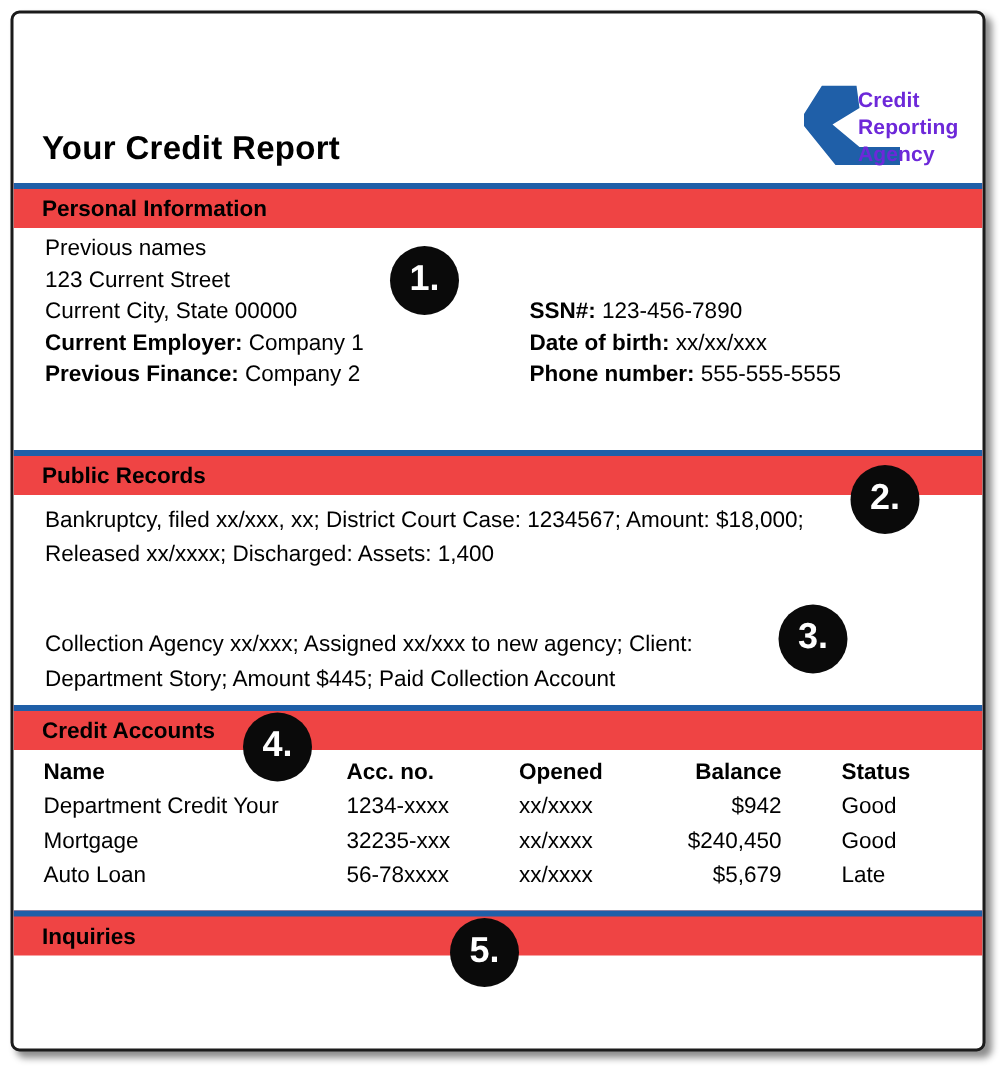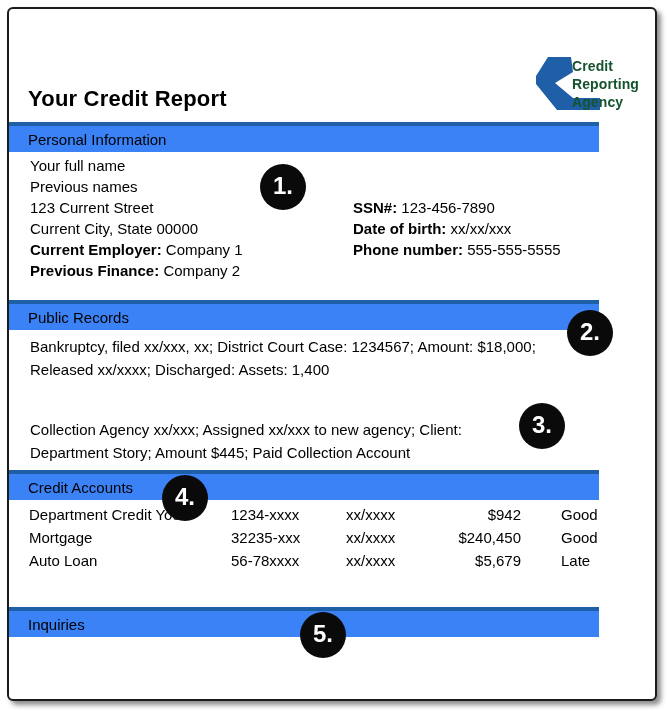--- a/index.html
+++ b/index.html
@@ -8,27 +8,27 @@
     position:absolute; left:7px; top:7px; width:650px; height:694px;
     background:#ffffff; border:2px solid #1b1b1b; border-radius:6px;
     box-shadow:4px 4px 5px rgba(0,0,0,0.45);
     overflow:hidden;
   }
   .abs { position:absolute; }
   .page-title { left:19px; top:77px; font-size:22px; font-weight:bold; letter-spacing:.2px; }
 
   
   .logo-shape { left:527px; top:48px; }
-  .logo-text { left:563px; top:48px; font-size:14px; font-weight:bold; line-height:18px; color:#14532d; letter-spacing:.1px; }
+  .logo-text { left:563px; top:48px; font-size:14px; font-weight:bold; line-height:18px; color:#6d28d9; letter-spacing:.1px; }
 
   
   .sec-header {
-    left:0; width:590px; height:30px;
-    border-top:4px solid #1f5fa8; background:#3b82f6;
-    font-size:15px; font-weight:normal; padding:5px 0 0 19px;
+    left:0; width:646px; height:30px;
+    border-top:4px solid #1f5fa8; background:#ef4444;
+    font-size:15px; font-weight:bold; padding:5px 0 0 19px;
   }
   .hdr-pi  { top:113px; }
   .hdr-pr  { top:291px; }
   .hdr-ci  { top:374px; }
   .hdr-ca  { top:461px; }
   .hdr-inq { top:598px; }
 
   .body-text { font-size:15px; line-height:23px; }
   .pi-left  { left:21px;  top:146px; font-size:15px; line-height:21px; }
   .pi-right { left:344px; top:188px; font-size:15px; line-height:21px; }
@@ -70,21 +70,20 @@
     </svg>
   </div>
   <div class="abs logo-text">
     <div>Credit</div>
     <div>Reporting</div>
     <div>Agency</div>
   </div>
 
   <div class="abs sec-header hdr-pi">Personal Information</div>
   <div class="abs pi-left">
-    <div><b></b><span>Your full name</span></div>
     <div><b></b><span>Previous names</span></div>
     <div><b></b><span>123 Current Street</span></div>
     <div><b></b><span>Current City, State 00000</span></div>
     <div><b>Current Employer:</b><span> Company 1</span></div>
     <div><b>Previous Finance:</b><span> Company 2</span></div>
   </div>
   <div class="abs pi-right">
     <div><b>SSN#:</b><span> 123-456-7890</span></div>
     <div><b>Date of birth:</b><span> xx/xx/xxx</span></div>
     <div><b>Phone number:</b><span> 555-555-5555</span></div>
@@ -96,20 +95,27 @@
     <div>Released xx/xxxx; Discharged: Assets: 1,400</div>
   </div>
 
   <div class="abs body-text ci-body">
     <div>Collection Agency xx/xxx; Assigned xx/xxx to new agency; Client:</div>
     <div>Department Story; Amount $445; Paid Collection Account</div>
   </div>
 
   <div class="abs sec-header hdr-ca">Credit Accounts</div>
   <div class="abs ca-table">
+    <div class="ca-row ca-head">
+      <div>Name</div>
+      <div>Acc. no.</div>
+      <div>Opened</div>
+      <div class="col-balance">Balance</div>
+      <div class="col-status">Status</div>
+    </div>
     <div class="ca-row">
       <div>Department Credit Your</div>
       <div>1234-xxxx</div>
       <div>xx/xxxx</div>
       <div class="col-balance">$942</div>
       <div class="col-status">Good</div>
     </div>
     <div class="ca-row">
       <div>Mortgage</div>
       <div>32235-xxx</div>

